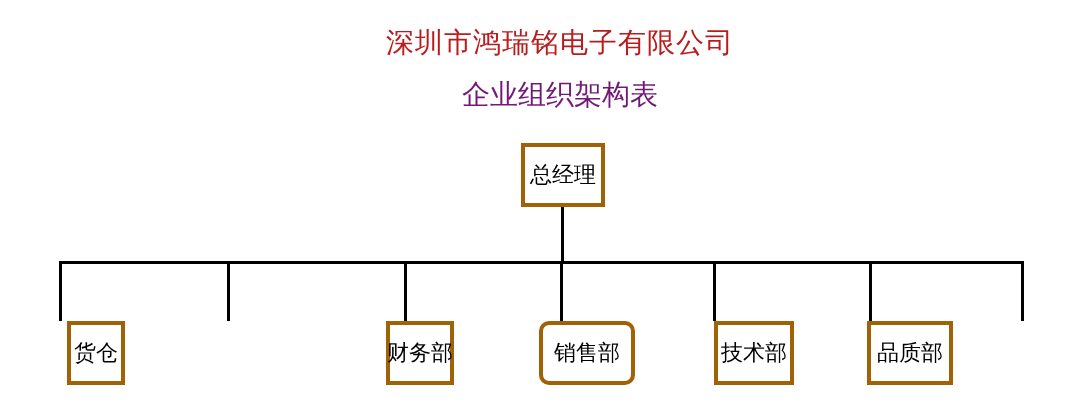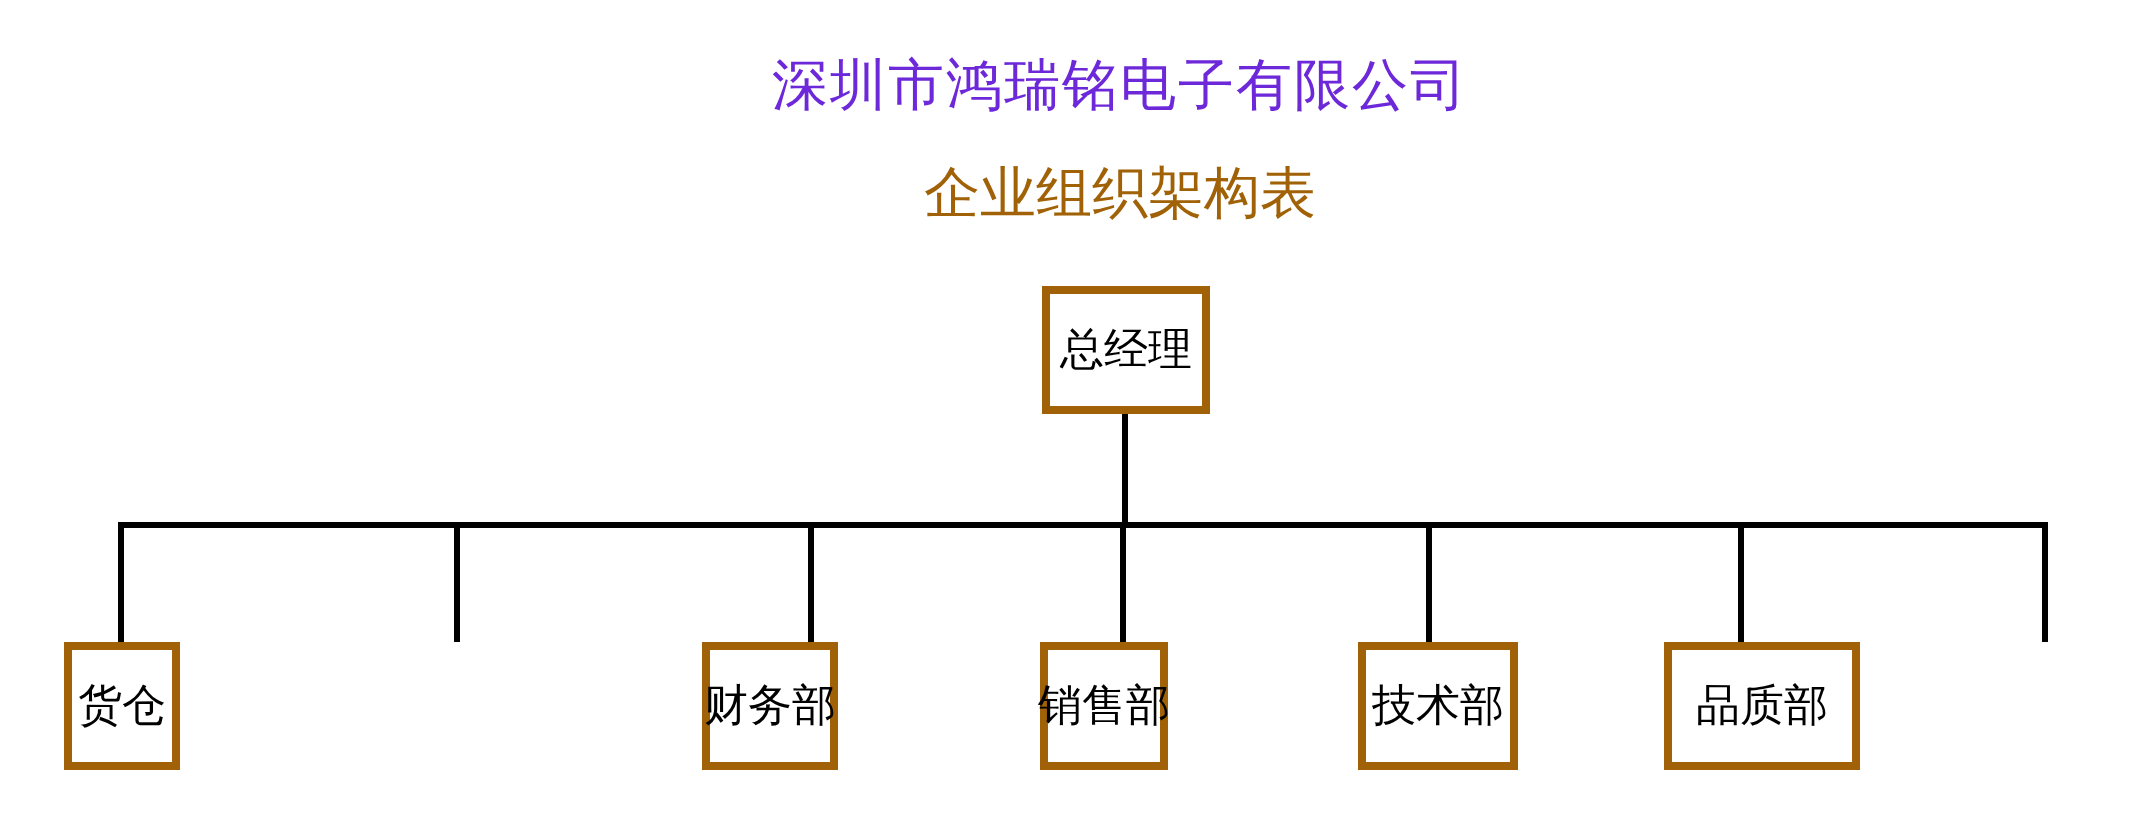--- a/index.html
+++ b/index.html
@@ -18,31 +18,32 @@
   }
   .title-main {
     position: absolute;
     top: 26px;
     left: 560px;
     transform: translateX(-50%);
     font-size: 28px;
     line-height: 34px;
     letter-spacing: 1px;
     white-space: nowrap;
-    color: #6d28d9;
+    color: #b91c1c;
   }
   .title-sub {
     position: absolute;
     top: 80px;
     left: 560px;
     transform: translateX(-50%);
     font-size: 28px;
     line-height: 34px;
     white-space: nowrap;
-    color: #a16207;
+    color: #701a75;
+    font-family: Liberation Mono, monospace;
   }
   .line {
     position: absolute;
     background: #000000;
   }
   .line.v { width: 3px; }
   .line.h { height: 3px; }
   .orgbox {
     position: absolute;
     box-sizing: border-box;
@@ -50,27 +51,27 @@
     background: #ffffff;
     height: 64px;
     display: flex;
     align-items: center;
     justify-content: center;
     font-size: 22px;
     white-space: nowrap;
     color: #000000;
   }
   .orgbox.root { left: 521px; top: 143px; width: 84px; }
-  .orgbox.dept { top: 321px; }
+  .orgbox.dept { top: 321px; margin-left: 35px; }
   .b1 { left: 32px;  width: 58px;  }
   .b2 { left: 165px; width: 127px; }
   .b3 { left: 351px; width: 68px;  }
-  .b4 { left: 520px; width: 64px;  }
+  .b4 { left: 504px; width: 96px; border-radius: 10px;  }
   .b5 { left: 679px; width: 80px;  }
-  .b6 { left: 832px; width: 98px;  }
+  .b6 { left: 832px; width: 86px;  }
   .b7 { left: 983px; width: 80px;  }
 </style>
 </head>
 <body>
 
 <div class="canvas">
 
   <div class="title-main">深圳市鸿瑞铭电子有限公司</div>
   <div class="title-sub">企业组织架构表</div>
 

